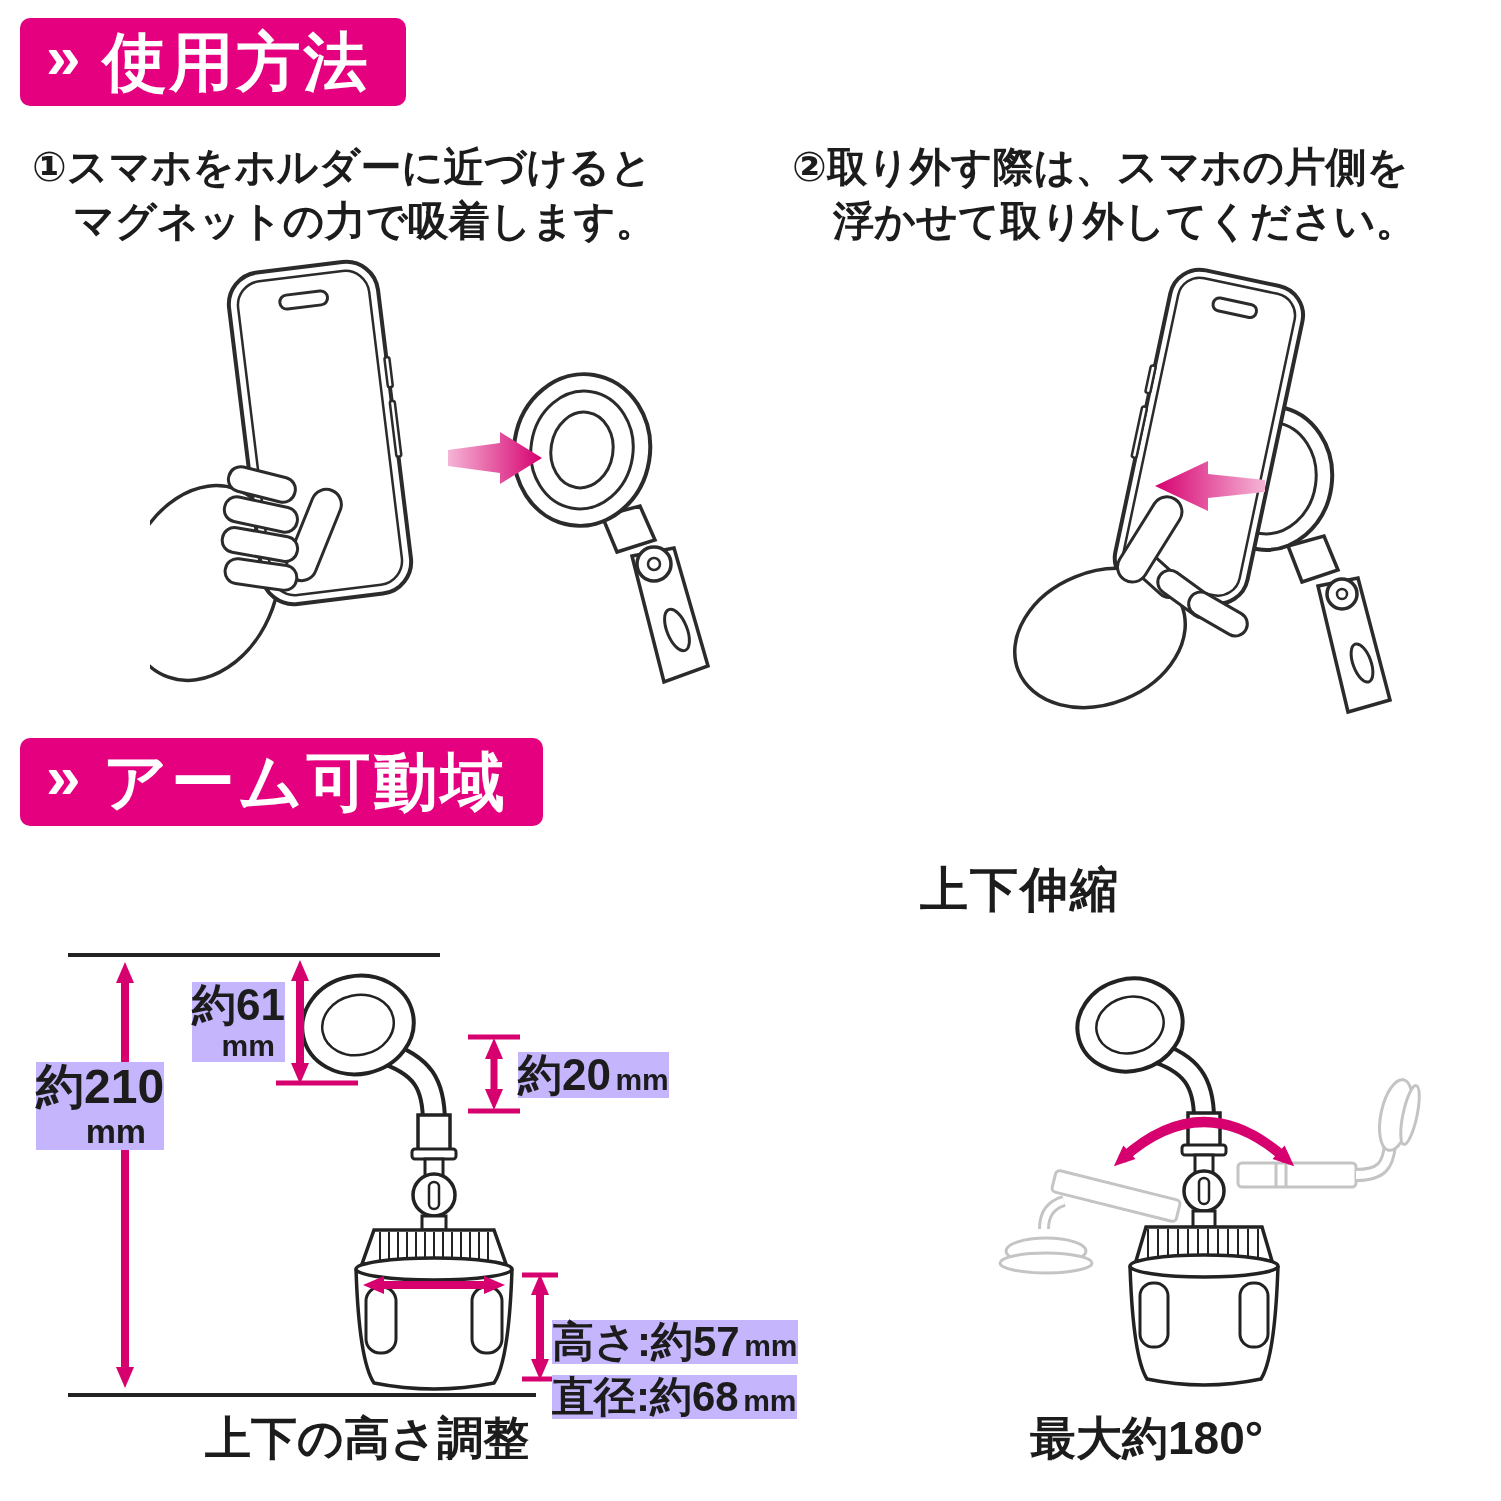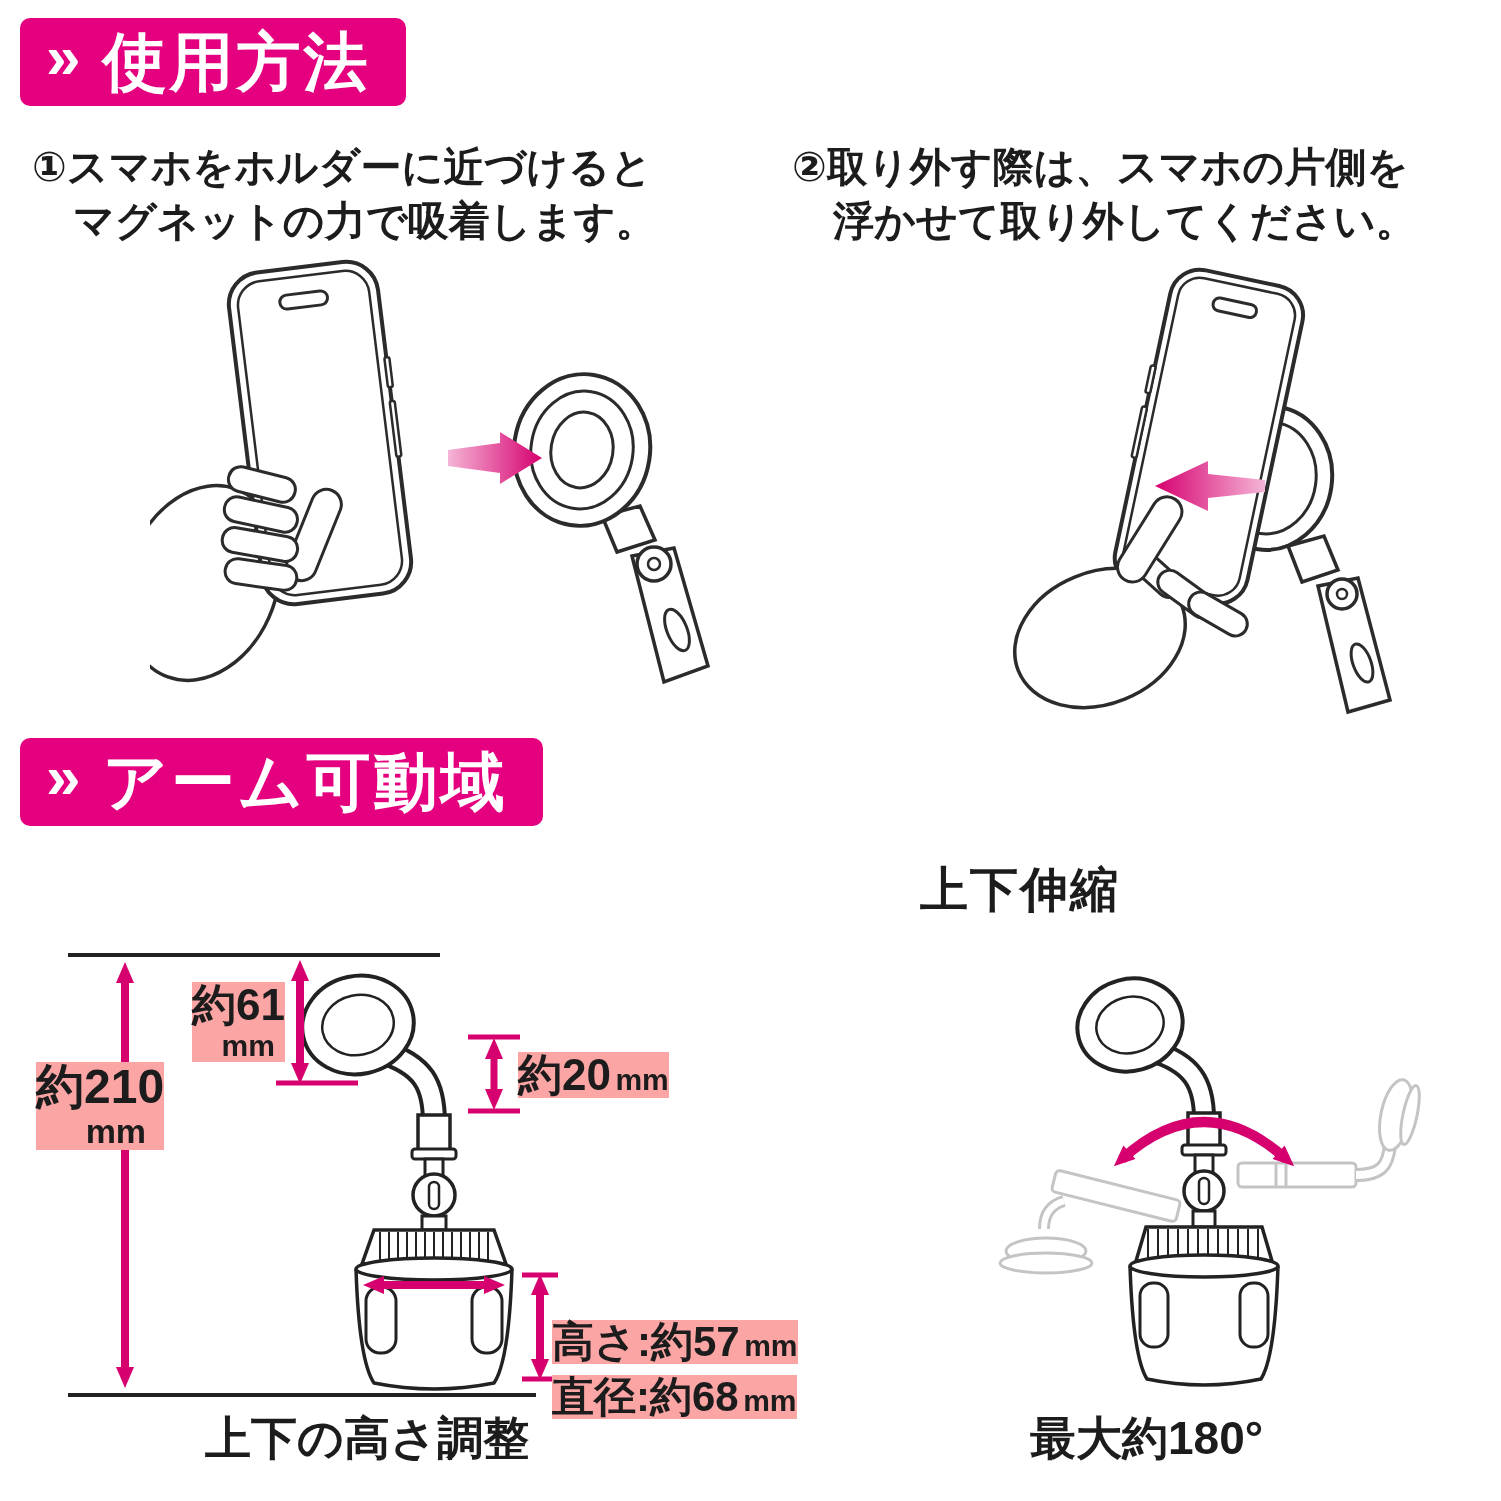--- a/index.html
+++ b/index.html
@@ -8,21 +8,21 @@
          font-family:"Liberation Sans","DejaVu Sans",sans-serif;color:#1c1c1c;}
   .badge{position:absolute;display:inline-flex;align-items:center;gap:22px;
          background:#e4007f;color:#ffffff;height:88px;padding:0 36px 0 26px;border-radius:10px;}
   .badge .chev{font-size:62px;font-weight:bold;line-height:1;transform:translateY(-5px);}
   .badge .btitle{font-size:64px;font-weight:bold;letter-spacing:3px;}
   .step{position:absolute;font-size:41px;font-weight:bold;line-height:1.32;white-space:nowrap;}
   .step .l2{padding-left:41px;}
   .illus{position:absolute;}
   .subtitle{position:absolute;font-size:48px;font-weight:bold;letter-spacing:2px;}
   .caption{position:absolute;font-size:46px;font-weight:bold;white-space:nowrap;}
-  .dim{position:absolute;font-weight:bold;background:#fca5a5;line-height:1.05;white-space:nowrap;}
+  .dim{position:absolute;font-weight:bold;background:#c4b5fd;line-height:1.05;white-space:nowrap;}
   .dim .v{font-size:44px;}
   .dim .u{font-size:30px;}
   .dim-stack{display:flex;flex-direction:column;align-items:flex-end;}
   .dim-stack .u{margin-right:10px;margin-top:2px;}
   .dim-210 .v{font-size:48px;}
   .dim-210 .u{font-size:34px;margin-right:18px;}
   .dim-small .v{font-size:42px;}
 </style>
 </head>
 <body>

